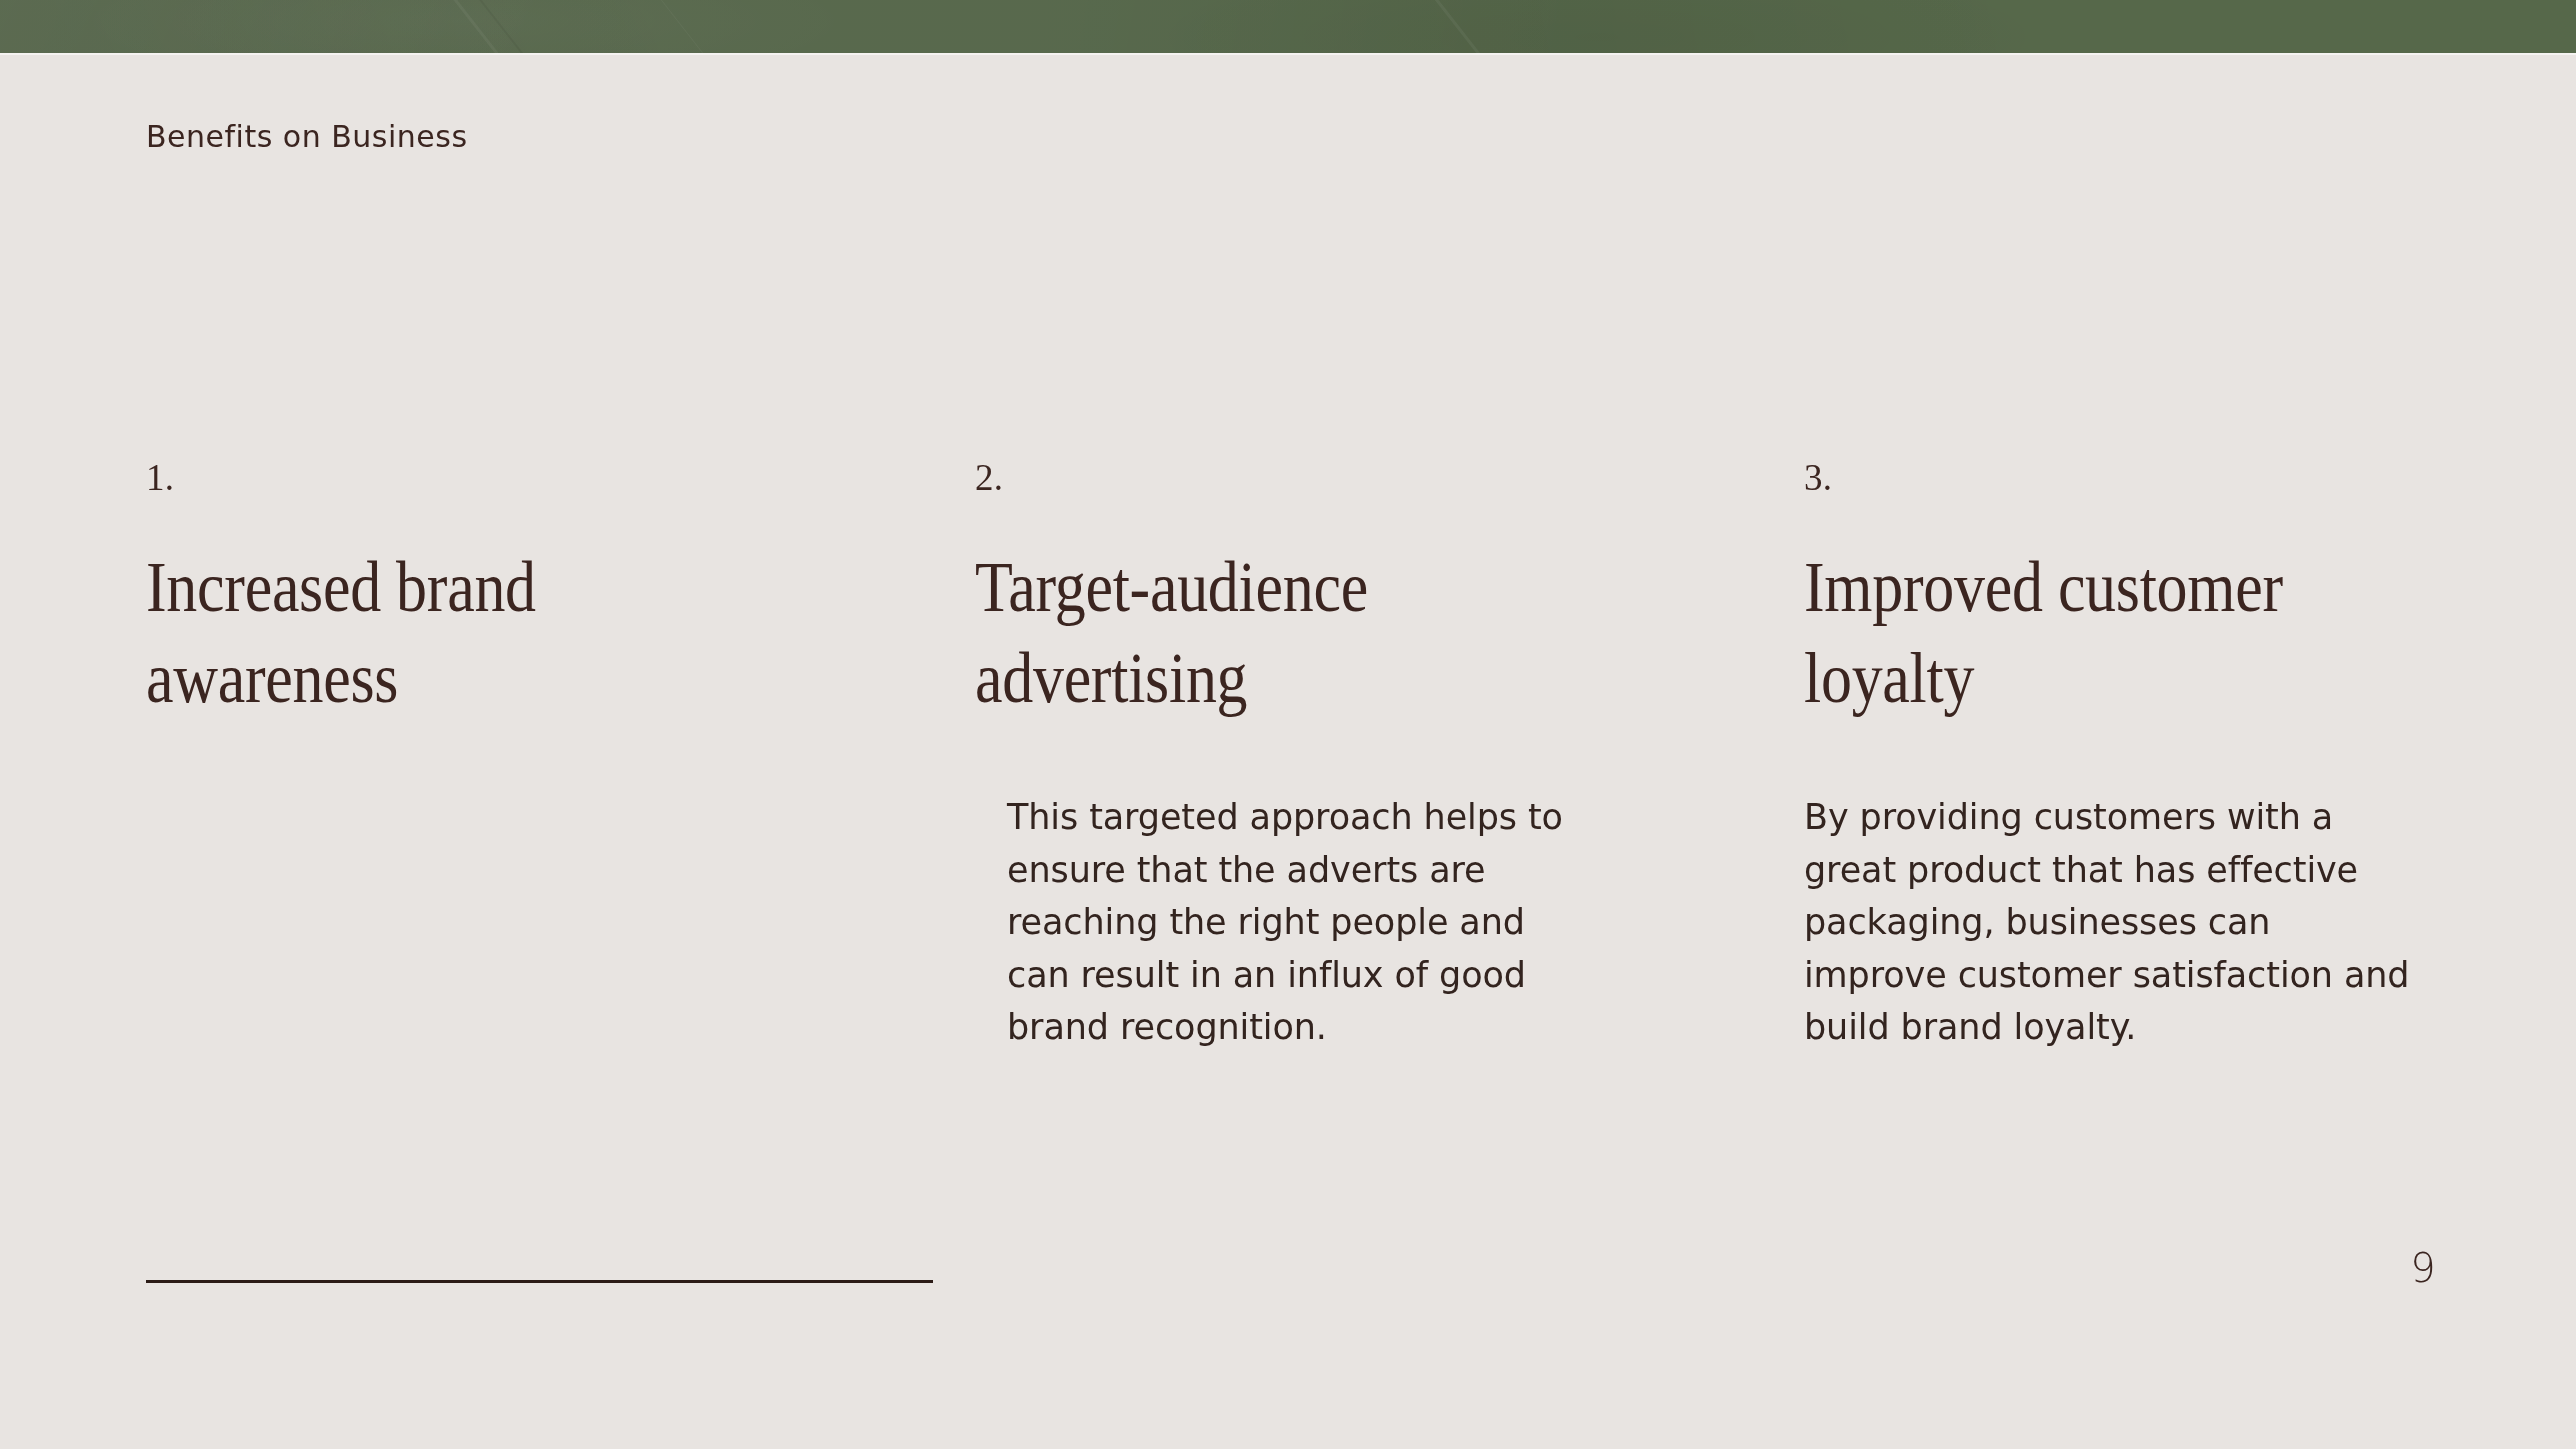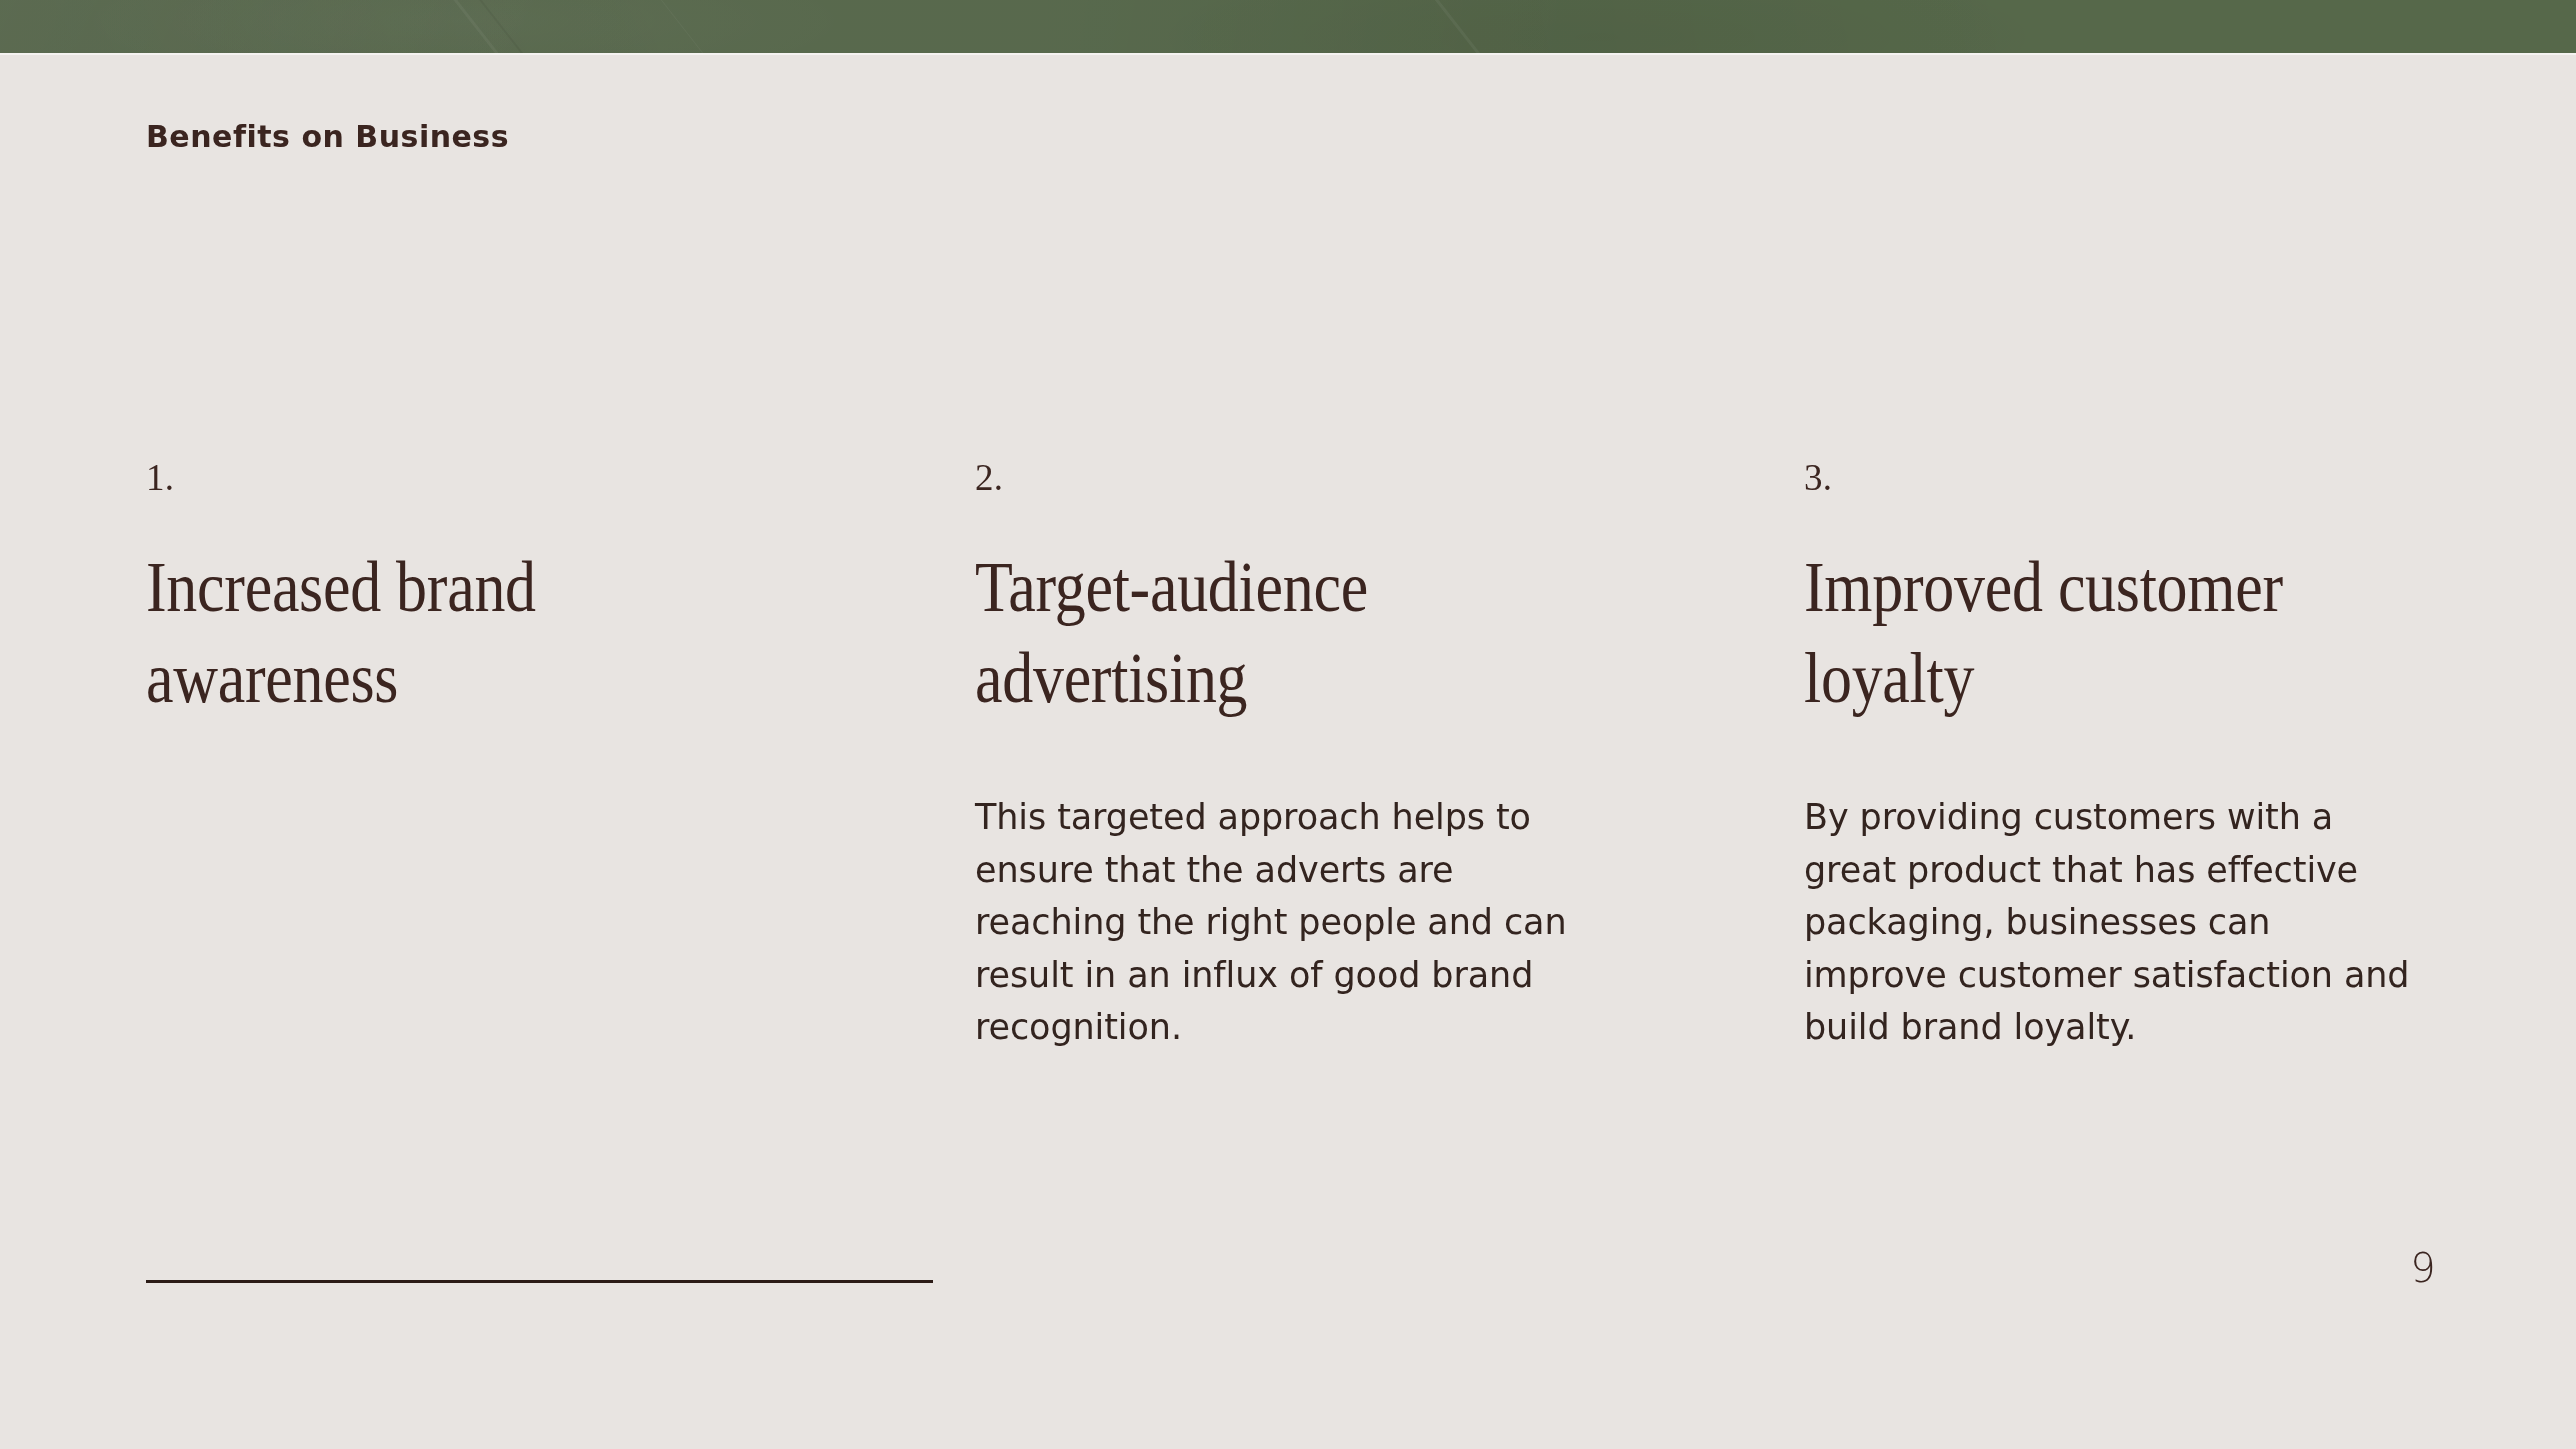--- a/index.html
+++ b/index.html
@@ -66,21 +66,21 @@
     background: rgba(255,255,255,0.55);
   }
 
   
   .page-title {
     position: absolute;
     left: 146px;
     top: 118px;
     font-family: "DejaVu Sans", sans-serif;
     font-size: 30px;
-    font-weight: 700;
+    font-weight: 400;
     letter-spacing: 0.5px;
     color: #3b2520;
     line-height: 1.25;
     white-space: nowrap;
   }
 
   
   .columns {
     position: absolute;
     left: 146px;
@@ -123,21 +123,21 @@
     font-size: 35px;
     font-weight: 400;
     color: #33241f;
     line-height: 1.5;
     margin: 0;
     letter-spacing: -0.1px;
     max-width: 631px;
   }
 
   .col.c1 .col-body { margin-top: 68px; }
-  .col.c2 .col-body { margin-top: 68px; }
+  .col.c2 .col-body { margin-top: 68px; margin-left: 32px; }
   .col.c3 .col-body { margin-top: 68px; }
 
   
   .footer-rule {
     position: absolute;
     left: 146px;
     top: 1280px;
     width: 787px;
     height: 2.6px;
     background: #2b1b16;

